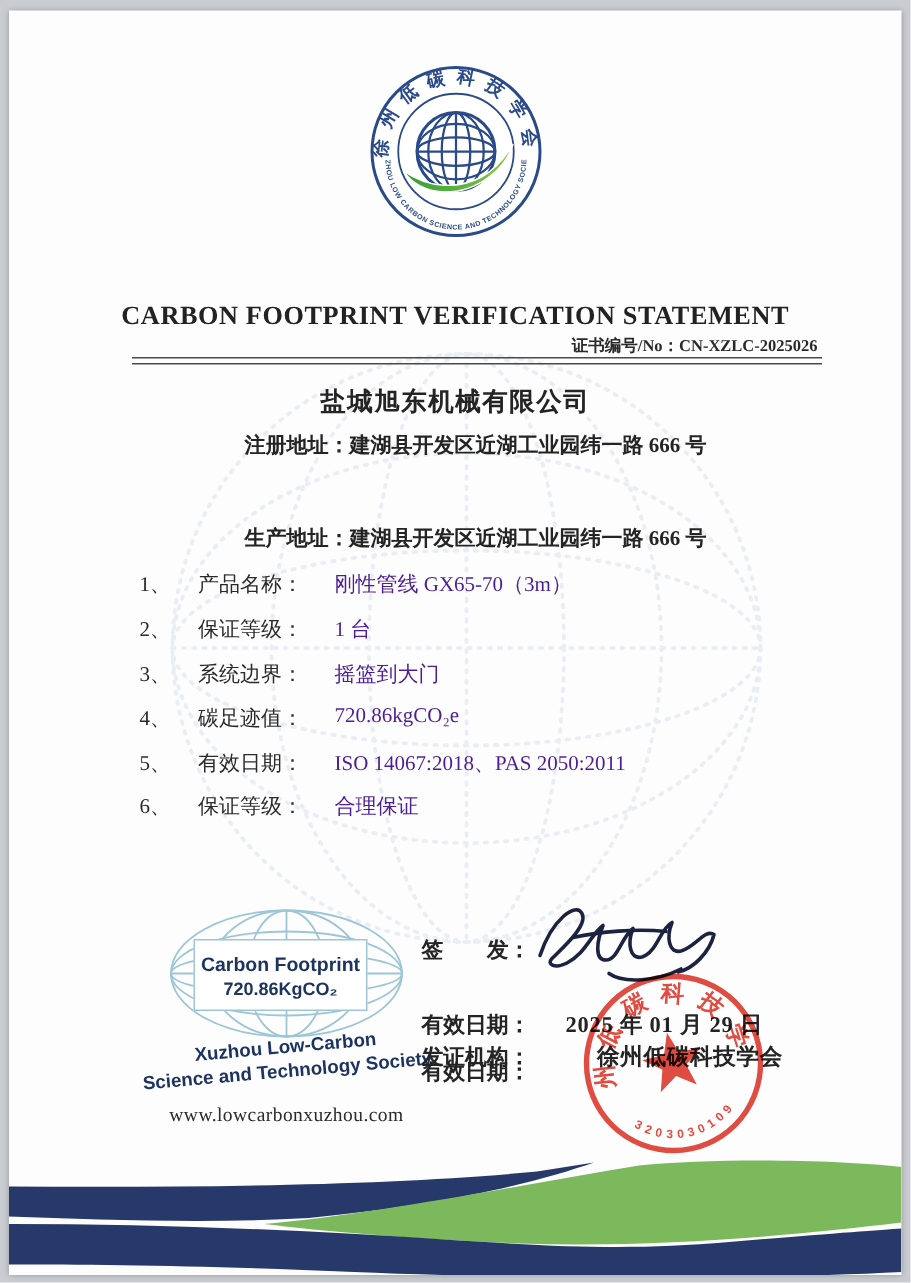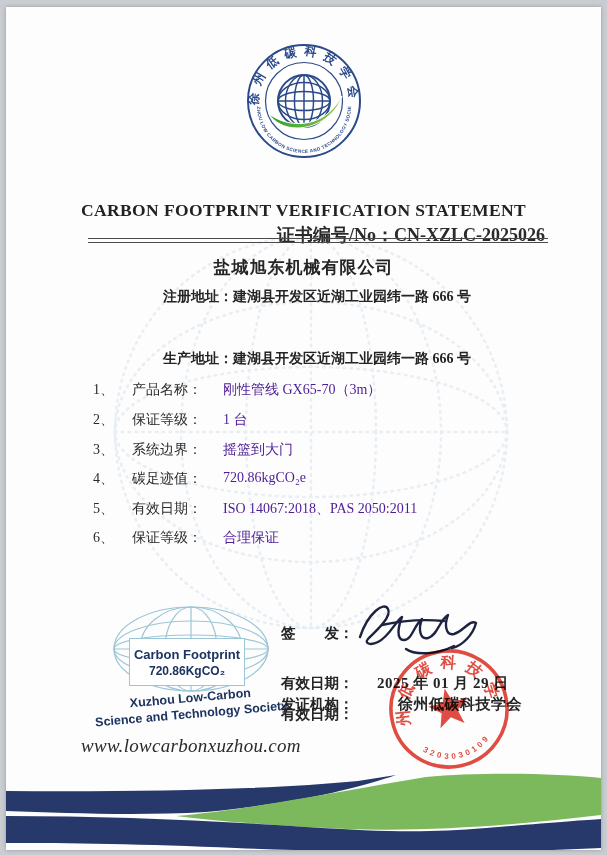--- a/index.html
+++ b/index.html
@@ -21,21 +21,21 @@
   .title-cn{
     position:absolute;left:0;top:156px;width:100%;text-align:center;
     font-size:27px;font-weight:700;color:#1b1b1b;
     letter-spacing:13px;text-indent:13px;
   }
   .title-en{
     position:absolute;left:0;top:193px;width:100%;text-align:center;
     font-size:17.5px;font-weight:600;color:#222;letter-spacing:.4px;
   }
   .certno{
-    position:absolute;right:56px;top:216px;font-size:18px;font-weight:600;color:#2a2a2a;
+    position:absolute;right:56px;top:216px;font-size:11px;font-weight:600;color:#2a2a2a;
   }
   .rule{
     position:absolute;left:82px;right:53px;top:231px;height:3px;
     border-top:1.5px solid #4a4a4a;border-bottom:1.5px solid #4a4a4a;
   }
   
   .company-name{
     position:absolute;left:0;top:249px;width:100%;text-align:center;
     font-size:17px;font-weight:700;color:#242424;letter-spacing:1px;
   }
@@ -50,33 +50,32 @@
   .eval-label{position:absolute;left:126px;font-size:14px;color:#2a2a2a;}
   .eval-value{position:absolute;left:217px;font-size:14px;color:#4c1d95;}
   .r1{top:374px;} .r2{top:404px;} .r3{top:434px;} .r4{top:463px;} .r5{top:493px;} .r6{top:522px;}
   
   .badge-globe{position:absolute;left:100px;top:592px;}
   .badge-box{
     position:absolute;left:123px;top:619px;width:114px;height:46px;
     background:#fff;border:1.5px solid #9cc6d6;
     display:flex;flex-direction:column;align-items:center;justify-content:center;gap:2px;
     font-family:"Liberation Sans","DejaVu Sans",sans-serif;
-    margin-top:12px;
   }
   .badge-line1{font-size:13px;font-weight:700;color:#1d3461;}
   .badge-line2{font-size:12px;font-weight:700;color:#1d3461;}
   .society{
     position:absolute;left:75px;top:683px;width:220px;text-align:center;
     font-family:"Liberation Sans","DejaVu Sans",sans-serif;
     font-size:12.5px;line-height:1.3;font-weight:700;color:#1d3461;
     transform:rotate(-5deg);
   }
   .website{
     position:absolute;left:65px;top:728px;width:240px;text-align:center;
-    font-size:19px;color:#2b2b2b;letter-spacing:.3px;font-style:italic;
+    font-size:13px;color:#2b2b2b;letter-spacing:.3px;
   }
   
   .iss-label{position:absolute;left:275px;font-size:14.5px;font-weight:700;color:#242424;}
   .iss-value{position:absolute;left:371px;font-size:15px;font-weight:700;color:#242424;letter-spacing:.5px;}
   .sign-row{top:617px;}
   .date1{top:667px;} .date2{top:698px;} .issuer-row{top:688px;}
   .issuer-val{left:392px;}
   .signature{position:absolute;left:346px;top:588px;z-index:4;}
   .stamp{position:absolute;left:378px;top:637px;z-index:5;mix-blend-mode:multiply;opacity:.88;}
   

